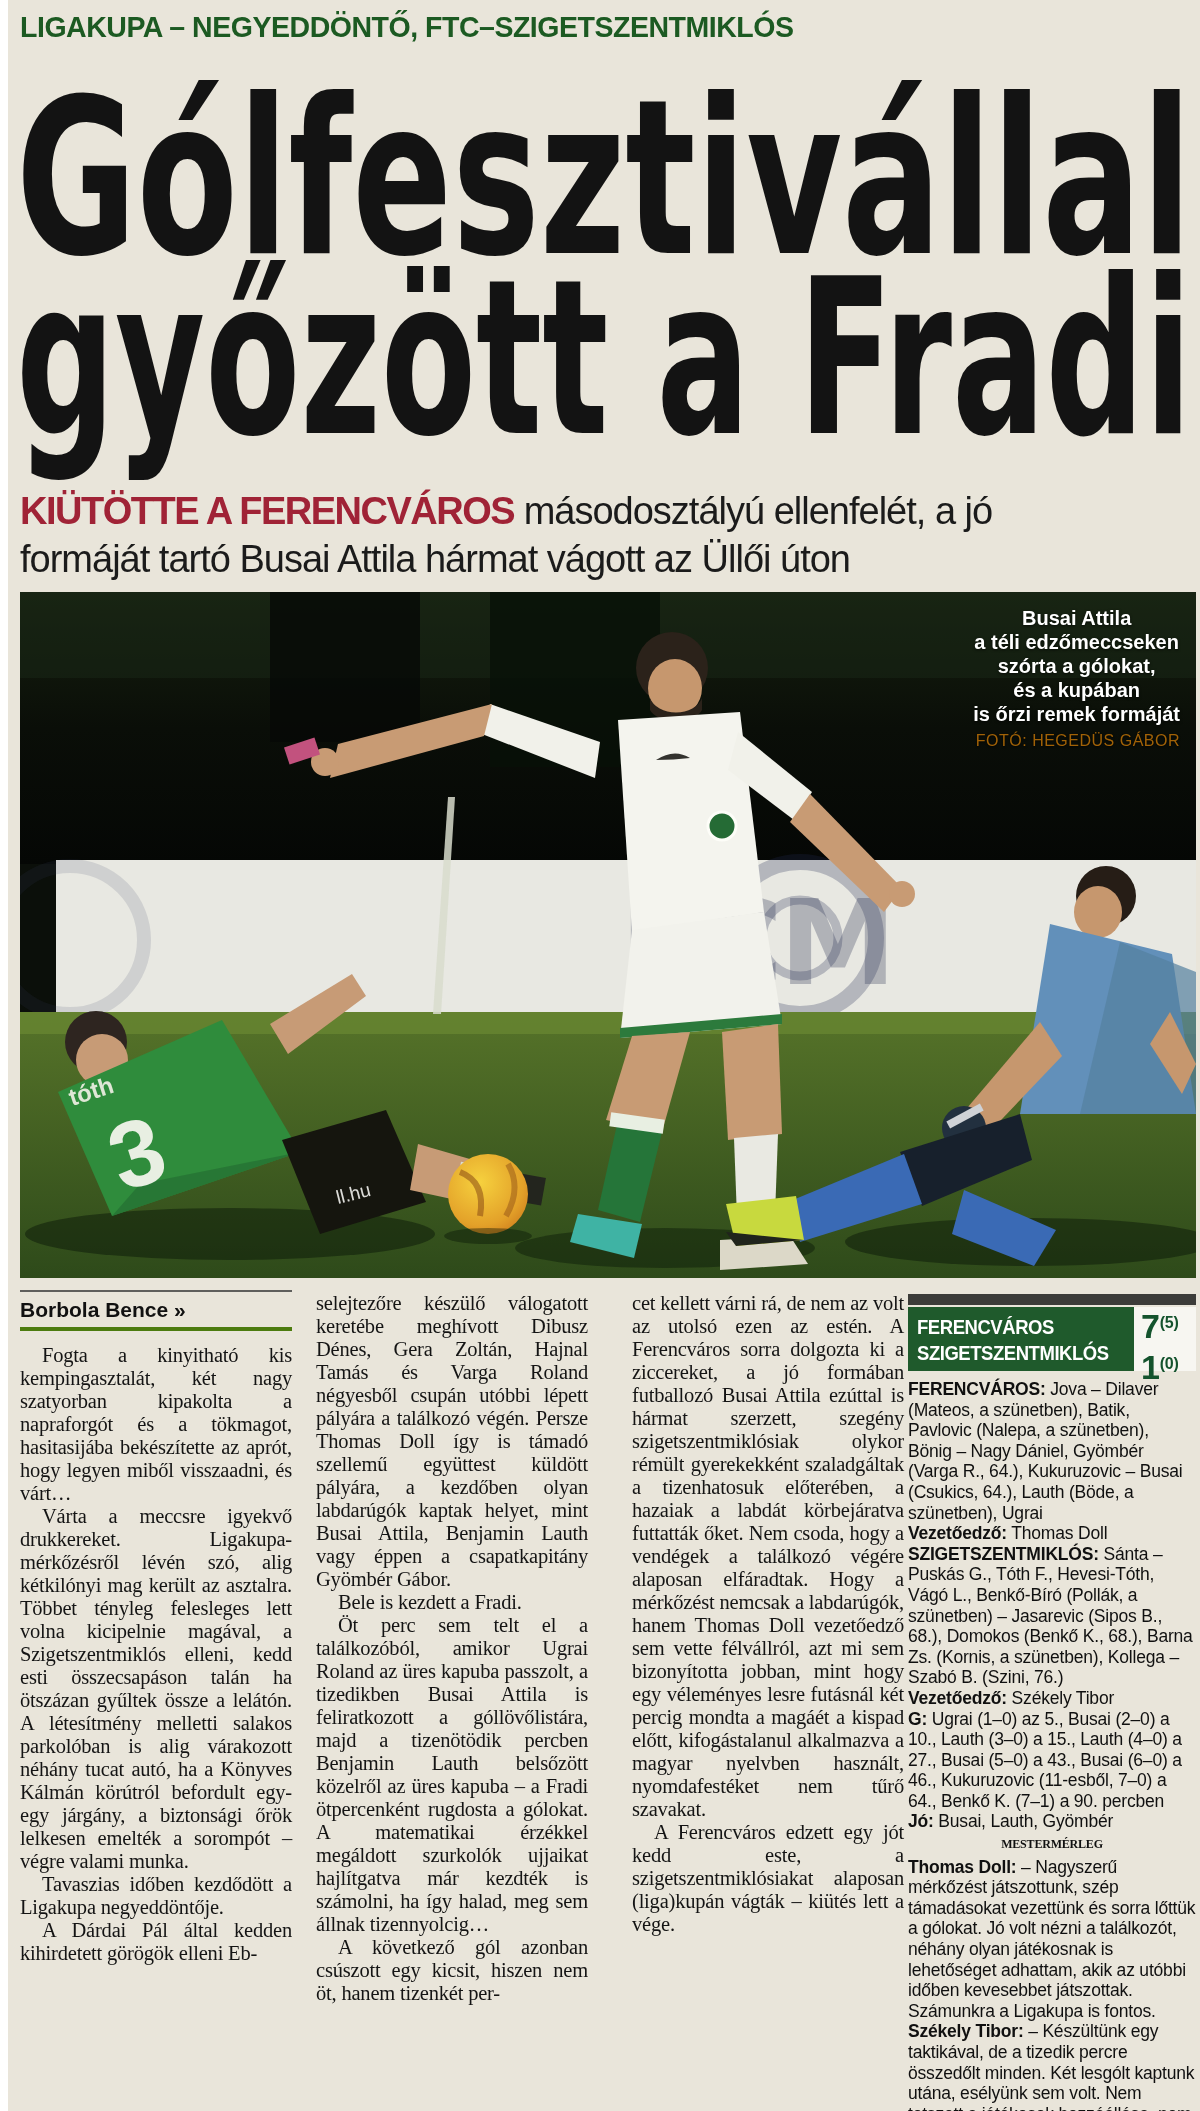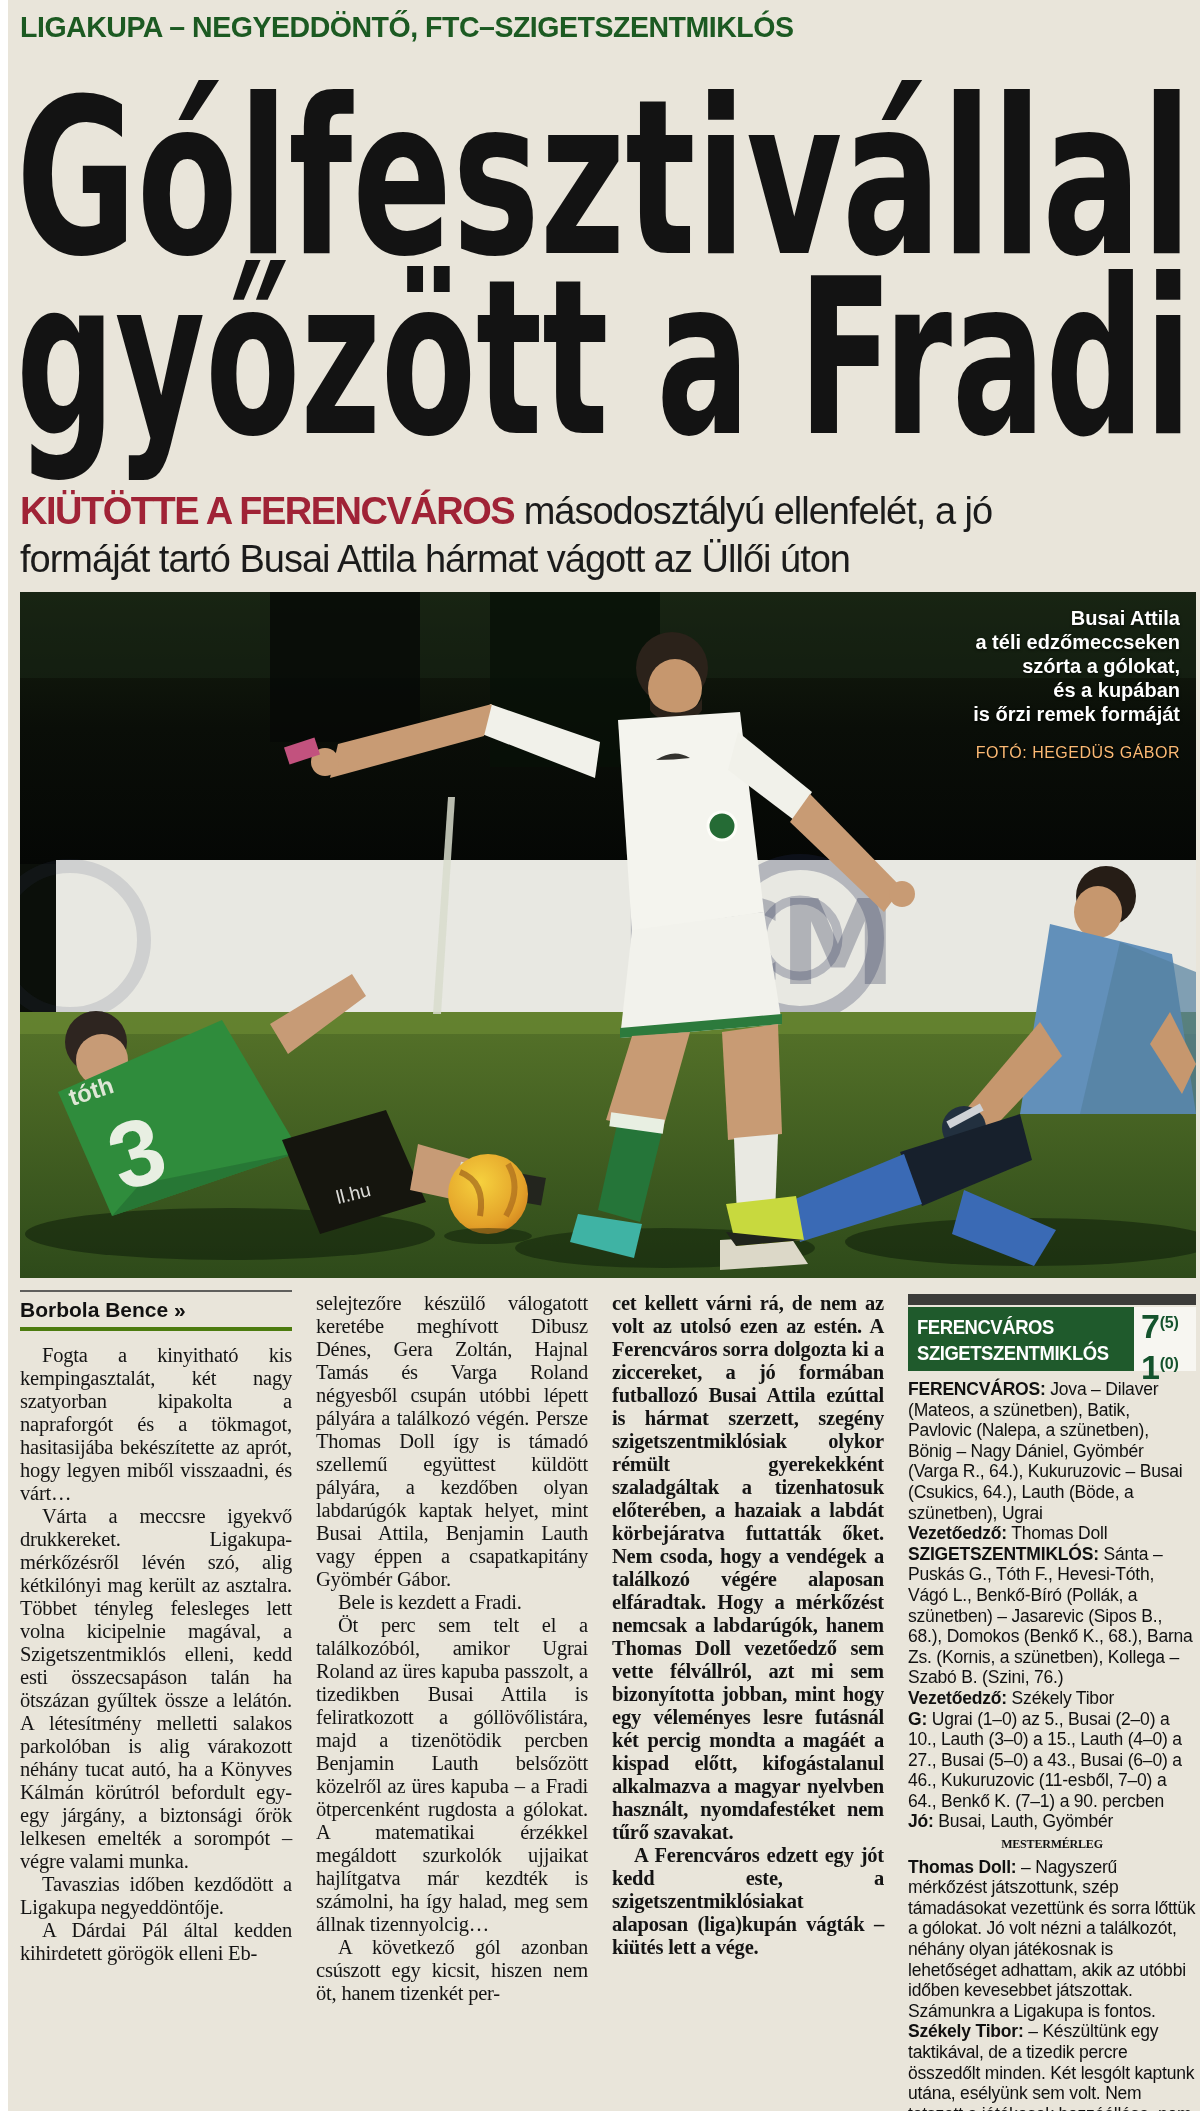--- a/index.html
+++ b/index.html
@@ -12,36 +12,36 @@
   
   .hl-svg{position:absolute;left:8px;top:48px;overflow:visible;}
   .hl{font-family:"DejaVu Sans",sans-serif;font-weight:bold;fill:#131313;font-size:215px;}
   
   .lead{position:absolute;left:12px;top:487px;width:1182px;font-size:38px;line-height:48px;
         letter-spacing:-1px;white-space:nowrap;color:#1b1b1b;}
   .lead .red{color:#a02336;font-weight:bold;letter-spacing:-1.5px;}
   
   .photo{position:absolute;left:12px;top:592px;width:1176px;height:686px;background:#0b0f0a;overflow:hidden;}
   .photo svg{position:absolute;left:0;top:0;}
-  .caption{position:absolute;right:16px;top:14px;text-align:right;color:#fff;
+  .caption{position:absolute;right:16px;top:14px;text-align:center;color:#fff;
            font-size:20px;line-height:24px;font-weight:bold;white-space:pre-line;
            text-shadow:0 1px 3px rgba(0,0,0,.7);}
-  .credit{position:absolute;right:16px;top:152px;text-align:right;color:#fdba74;
+  .credit{position:absolute;right:16px;top:140px;text-align:right;color:#a16207;
           font-size:16px;letter-spacing:.5px;font-weight:normal;
           text-shadow:0 1px 2px rgba(0,0,0,.7);}
   
   .byline{position:absolute;left:12px;top:1290px;width:272px;border-top:2px solid #5f5f5c;
           border-bottom:4px solid #4d7c0f;padding:6px 0 5px 0;font-size:21px;font-weight:bold;color:#111;}
   .col{position:absolute;width:272px;font-family:"Liberation Serif",serif;
        font-size:20.5px;line-height:23px;text-align:justify;color:#141414;letter-spacing:-0.2px;}
   .col p{margin:0;}
   .col p.ind{text-indent:22px;}
   .col1{left:12px;top:1344px;}
   .col2{left:308px;top:1292px;}
-  .col3{left:604px;top:1292px;font-weight:bold;}
+  .col3{left:624px;top:1292px;}
   
   .infobox{position:absolute;left:900px;top:1294px;width:288px;font-size:17.5px;
            line-height:20.6px;letter-spacing:-0.2px;color:#101010;}
   .ib-topbar{height:11px;background:#3c3c39;}
   .ib-head{position:relative;background:#1f5a2c;height:64px;margin-top:2px;}
   .ib-teams{position:absolute;left:9px;top:7px;color:#fff;font-weight:bold;font-size:21px;
             line-height:26px;letter-spacing:-0.5px;transform:scaleX(.88);transform-origin:left;
             white-space:nowrap;}
   .ib-score{position:absolute;right:0;top:0;width:62px;height:64px;background:#f7f6f1;
             color:#14532d;padding-left:7px;box-sizing:border-box;}

